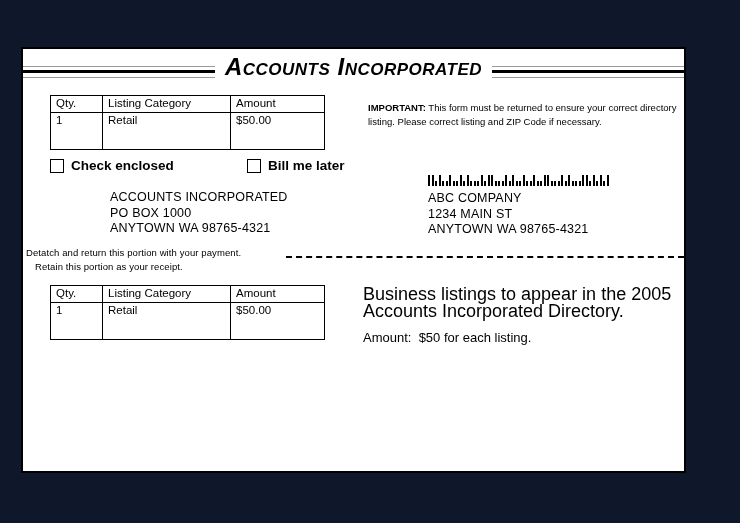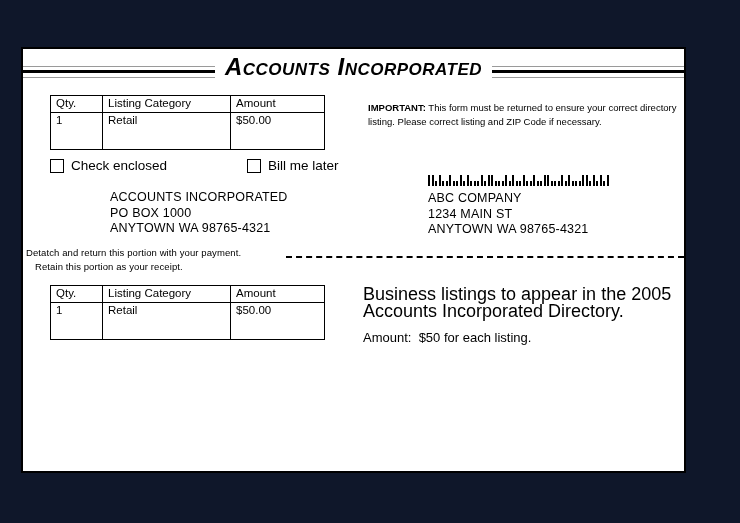--- a/index.html
+++ b/index.html
@@ -30,21 +30,21 @@
   tr.hdr-row { height:17px; } tr.body-row { height:37px; }
   .table-payment { left:27px; top:46px; }
   .table-receipt { left:27px; top:236px; }
 
   
   .important { position:absolute; left:345px; top:52px; width:325px;
                font-size:9.5px; line-height:13.5px; }
   .important b { font-weight:bold; }
 
   
-  .cb-item { position:absolute; top:109px; display:flex; align-items:center; }
+  .cb-item { position:absolute; top:109px; display:flex; align-items:center;font-weight:bold; }
   .cb-item.cb1 { left:27px; } .cb-item.cb2 { left:224px; }
   .cb-box { width:14px; height:14px; border:1.5px solid #000; background:#fff;
             display:inline-block; margin-right:7px; }
   .cb-label { font-size:13.5px; }
 
   
   .addr { position:absolute; font-size:12.5px; line-height:15.5px; letter-spacing:0.2px; }
   .addr-remit { left:87px; top:141px; }
   .addr-recipient { left:405px; top:142px; }
 

